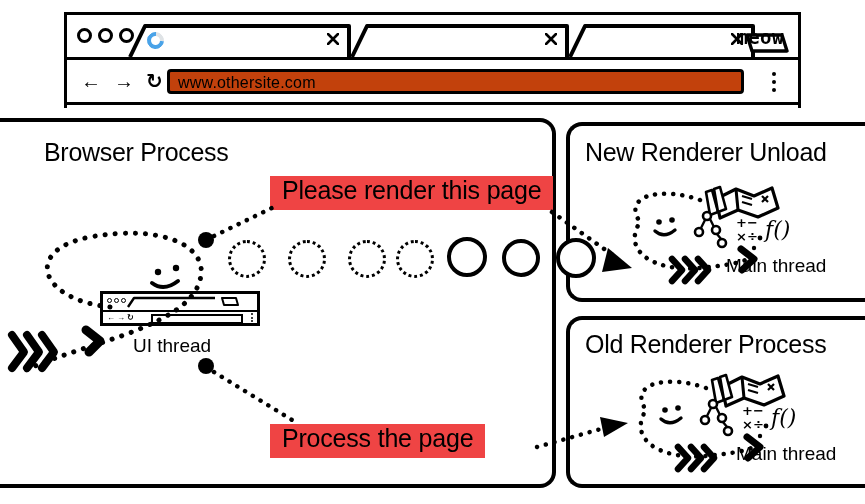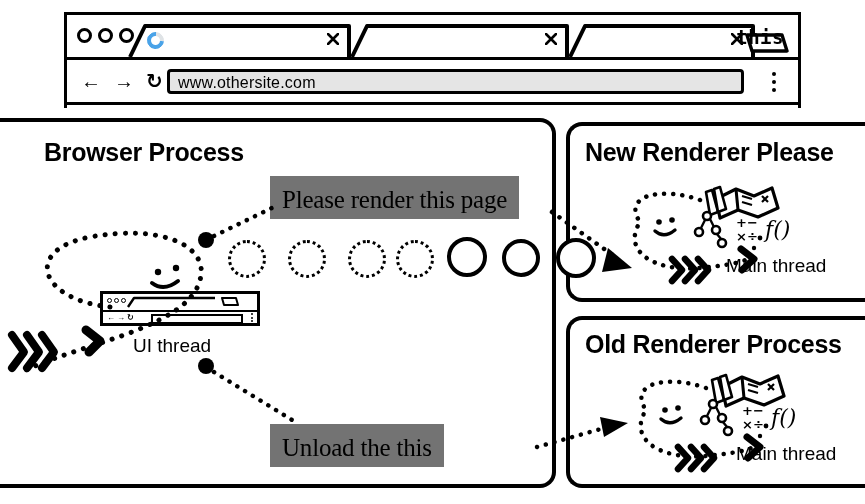--- a/index.html
+++ b/index.html
@@ -21,44 +21,44 @@
   .spinner{position:absolute;left:20px;top:11px;width:17px;height:17px;
       border:4px solid #4aa3e8;border-radius:50%;border-right-color:#dfe3e6;
       transform:rotate(-40deg);box-sizing:border-box;}
   .tabline{position:absolute;top:19px;height:0;}
   #meow{position:absolute;right:14px;top:11px;font-size:19px;font-weight:700;
       letter-spacing:.5px;font-family:"DejaVu Sans Mono","Liberation Mono",monospace;}
   #nav-bar{position:absolute;left:0;top:45px;right:0;height:45px;
       border-bottom:3px solid #000;box-sizing:border-box;}
   .navbtn{position:absolute;top:11px;font-size:20px;font-weight:700;line-height:20px;}
   #url-box{position:absolute;left:100px;top:9px;right:54px;height:25px;
-      border:3px solid #000;border-radius:4px;box-sizing:border-box;background:#e5e5e5;}
+      border:3px solid #000;border-radius:4px;box-sizing:border-box;background:#c2410c;}
   #url-text{position:absolute;left:8px;top:2px;font-size:16px;letter-spacing:.2px;}
   #kebab{position:absolute;right:22px;top:12px;display:flex;flex-direction:column;
       gap:4px;align-items:center;}
   .kdot{width:4px;height:4px;background:#000;border-radius:50%;}
 
   
   .pbox{position:absolute;border:4px solid #000;box-sizing:border-box;background:#fff;}
   #browser-process-box{left:-10px;top:118px;width:566px;height:370px;
       border-radius:0 16px 16px 0;border-left:none;}
   #new-renderer-box{left:566px;top:122px;width:310px;height:180px;
       border-radius:16px 0 0 16px;border-right:none;}
   #old-renderer-box{left:566px;top:316px;width:310px;height:172px;
       border-radius:16px 0 0 16px;border-right:none;}
 
-  .ptitle{position:absolute;font-size:25px;font-weight:700;letter-spacing:-.3px;
+  .ptitle{position:absolute;font-size:25px;font-weight:400;letter-spacing:-.3px;
       white-space:nowrap;}
   #browser-title{left:44px;top:138px;}
   #new-title{left:585px;top:138px;}
   #old-title{left:585px;top:330px;text-align:right;}
 
   
-  .glabel{position:absolute;background:#737373;font-size:25px;white-space:nowrap;
-      padding:10px 12px 5px 12px;letter-spacing:-.2px;font-family:Liberation Serif, serif;}
+  .glabel{position:absolute;background:#ef4444;font-size:25px;white-space:nowrap;
+      padding:0 12px 5px 12px;letter-spacing:-.2px;}
   #label-render{left:270px;top:176px;}
   #label-unload{left:270px;top:424px;}
 
   
   .circ{position:absolute;border-radius:50%;box-sizing:border-box;}
   .circ.dotted{border:3.5px dotted #000;}
   .circ.solid{border:4px solid #000;background:#fff;}
 
   
   #ui-thread-icon{position:absolute;left:100px;top:291px;width:160px;height:35px;
@@ -148,21 +148,21 @@
         </svg>
         <svg class="tab-x" viewBox="0 0 12 12">
             <path d="M1 1 L11 11 M11 1 L1 11" stroke="#000" stroke-width="2.6" stroke-linecap="round"></path>
           </svg>
       </div>
 
       <svg style="position:absolute;left:677px;top:16px;" width="46" height="24" viewBox="0 0 46 24">
         <path d="M8 20 L3 4 L38 4 L43 20 Z" fill="#fff" stroke="#000" stroke-width="3.4" stroke-linejoin="round"></path>
       </svg>
 
-      <div id="meow">this</div>
+      <div id="meow">meow</div>
     </div>
 
     <div id="nav-bar">
       <span class="navbtn" style="left:14px;">←</span>
       <span class="navbtn" style="left:47px;">→</span>
       <span class="navbtn" style="left:79px;">↻</span>
       <div id="url-box">
         <span id="url-text">www.othersite.com</span>
       </div>
       <div id="kebab">
@@ -171,21 +171,21 @@
           <span class="kdot"></span>
       </div>
     </div>
   </div>
 
   <div class="pbox" id="browser-process-box"></div>
   <div class="pbox" id="new-renderer-box"></div>
   <div class="pbox" id="old-renderer-box"></div>
 
   <div class="ptitle" id="browser-title">Browser Process</div>
-  <div class="ptitle" id="new-title">New Renderer Please</div>
+  <div class="ptitle" id="new-title">New Renderer Unload</div>
   <div class="ptitle" id="old-title">Old Renderer Process</div>
 
   <div class="circ dotted" style="left:228px;top:240px;width:38px;height:38px;"></div>
   <div class="circ dotted" style="left:288px;top:240px;width:38px;height:38px;"></div>
   <div class="circ dotted" style="left:348px;top:240px;width:38px;height:38px;"></div>
   <div class="circ dotted" style="left:396px;top:240px;width:38px;height:38px;"></div>
   <div class="circ solid" style="left:447px;top:237px;width:40px;height:40px;"></div>
   <div class="circ solid" style="left:502px;top:239px;width:38px;height:38px;"></div>
   <div class="circ solid" style="left:556px;top:238px;width:40px;height:40px;z-index:6;"></div>
 
@@ -210,21 +210,21 @@
         <span class="utkd"></span>
         <span class="utkd"></span>
     </div>
   </div>
   <div id="ui-thread-label">UI thread</div>
 
   <div class="mtlabel" id="new-main-thread-label">Main thread</div>
   <div class="mtlabel" id="old-main-thread-label">Main thread</div>
 
   <div class="glabel" id="label-render">Please render this page</div>
-  <div class="glabel" id="label-unload">Unload the this</div>
+  <div class="glabel" id="label-unload">Process the page</div>
 
   <svg class="ovl" viewBox="0 0 865 504">
 
     <path class="dotpath" d="M110 307 C 40 300, 22 250, 90 237 C 160 224, 210 245, 200 280
              C 192 312, 140 330, 95 345 C 60 356, 35 365, 22 372"></path>
 
     <g>
       <path d="M86 330 L100 341 L89 352" fill="none" stroke="#000" stroke-width="9" stroke-linecap="round" stroke-linejoin="round"></path>
     </g>
 

